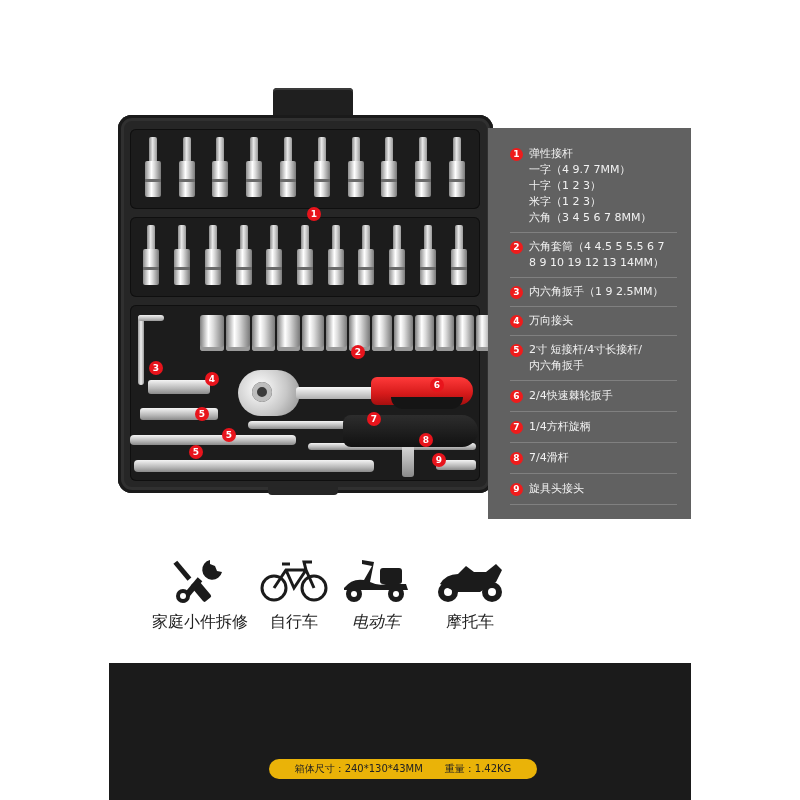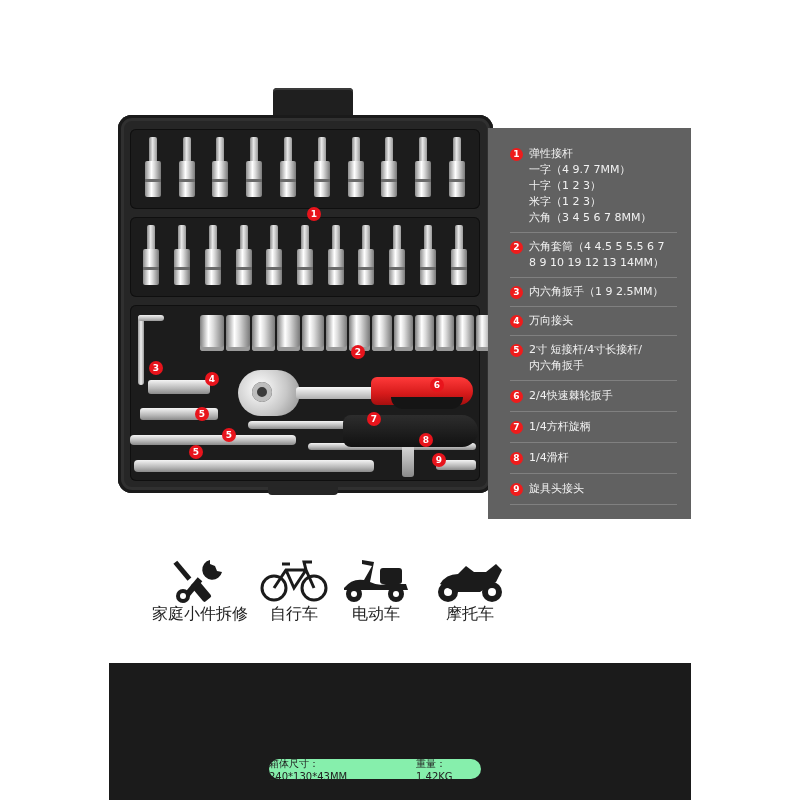--- a/index.html
+++ b/index.html
@@ -124,35 +124,35 @@
     margin: 2px 6px 0 0; line-height: 1;
   }
   .legend-item .body { font-size: 11px; line-height: 16px; }
   .legend-item .sub { display: block; padding-left: 0; }
   .legend-item.first .body .sub { font-size: 11px; line-height: 16px; }
 
   
   .usage { position: absolute; top: 558px; left: 140px; width: 380px; height: 90px; }
   .usage-item { position: absolute; top: 0; text-align: center; }
   .usage-item svg { display: block; margin: 0 auto; }
-  .usage-label { font-size: 16px; color: #222; white-space: nowrap; }
+  .usage-label { font-size: 16px; color: #222; margin-top: 8px; white-space: nowrap; }
 
   
   .banner {
     position: absolute; left: 109px; top: 663px; width: 582px; height: 137px;
     background: #1b1b1b;
   }
   .banner-title {
     position: absolute; left: 0; right: 0; top: 12px; text-align: center;
     color: #ffffff; font-size: 50px; font-weight: bold; letter-spacing: 1px;
     font-family: "DejaVu Sans", sans-serif;
   }
   .spec-pill {
-    position: absolute; left: 160px; top: 96px; width: 212px; height: 20px;
-    background: #86efac; border-radius: 10px;
+    position: absolute; left: 160px; top: 96px; width: 268px; height: 20px;
+    background: #eab308; border-radius: 10px;
     display: flex; align-items: center; justify-content: center; gap: 22px;
     font-size: 10px; color: #222;
   }
 </style>
 </head>
 <body>
 
 <div class="case-handle"></div>
 <div class="case">
   <div class="case-foot" style="left:150px;width:70px;"></div>
@@ -347,21 +347,21 @@
   </div>
   <div class="legend-item" style="padding-top:7px;padding-bottom:7px;">
     <span class="num">7</span>
     <div class="body">
         <span class="sub">1/4方杆旋柄</span>
       </div>
   </div>
   <div class="legend-item" style="padding-top:7px;padding-bottom:7px;">
     <span class="num">8</span>
     <div class="body">
-        <span class="sub">1/4滑杆</span>
+        <span class="sub">7/4滑杆</span>
       </div>
   </div>
   <div class="legend-item" style="padding-top:7px;padding-bottom:7px;">
     <span class="num">9</span>
     <div class="body">
         <span class="sub">旋具头接头</span>
       </div>
   </div>
 </div>
 
@@ -382,21 +382,21 @@
   <div class="usage-item" style="left:118px;width:72px;">
     <svg width="68" height="46" viewBox="0 0 68 46">
       <g fill="none" stroke="#1b1b1b" stroke-width="3">
         <circle cx="14" cy="30" r="12"></circle>
         <circle cx="54" cy="30" r="12"></circle>
         <path d="M14 30 L26 12 L46 12 L54 30 M26 12 L34 30 L46 12 M22 6 L30 6 M46 12 L44 4 L52 4"></path>
       </g>
     </svg>
     <div class="usage-label">自行车</div>
   </div>
-  <div class="usage-item" style="left:200px;width:72px;">
+  <div class="usage-item" style="left:200px;width:72px;font-style:italic;">
     <svg width="68" height="46" viewBox="0 0 68 46">
       <g fill="#1b1b1b">
         <circle cx="12" cy="36" r="8"></circle>
           <circle cx="12" cy="36" r="3" fill="#fff"></circle>
         <circle cx="54" cy="36" r="8"></circle>
           <circle cx="54" cy="36" r="3" fill="#fff"></circle>
         <path d="M2 30 Q10 20 22 22 L30 8 L20 6 L20 2 L32 4 L28 24 Q36 28 44 26 L64 26 L66 32 L2 32z"></path>
         <rect x="38" y="10" width="22" height="16" rx="3"></rect>
       </g>
     </svg>

